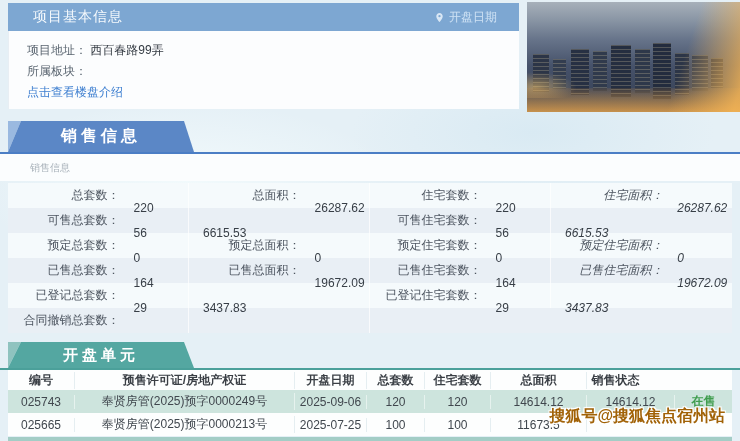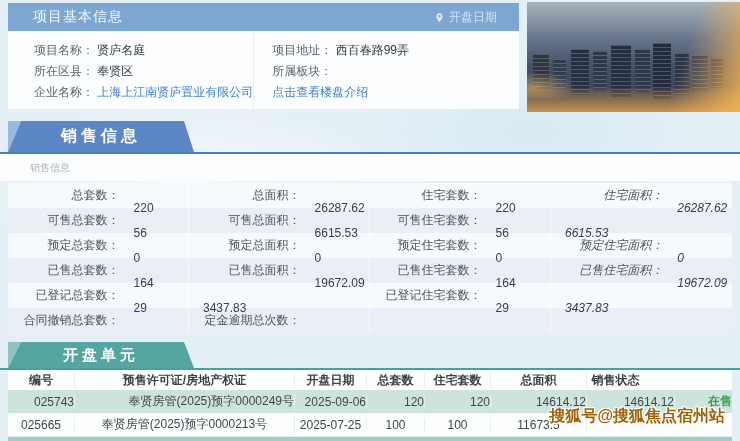--- a/index.html
+++ b/index.html
@@ -87,21 +87,21 @@
   .gvalue{ padding-left:14px; color:#373e46;margin-top:24px; }
 
   
   .otable{ position:absolute; left:8px; top:370px; width:724px; font-size:12px; }
   .orow{ display:flex; align-items:center; background:#fdfefe; }
   .orow.head{ height:20px; font-weight:bold; color:#3a3f45; }
   .orow.body{ height:23px; color:#40474e; }
   .orow.hl{ background:#cde4dd; }
   .ocell{ text-align:center; overflow:hidden; white-space:nowrap;
     border-right:1px solid rgba(210,224,230,.55); }
-  .orow.hl .ocell{ border-right-color:rgba(255,255,255,.5);text-align:right; }
+  .orow.hl .ocell{ border-right-color:rgba(255,255,255,.5); }
   .ocell:last-child{ border-right:none; }
   .c0{width:67px;} .c1{width:220px;} .c2{width:72px;} .c3{width:58px;}
   .c4{width:66px;} .c5{width:96px;} .c6{width:88px;} .c7{width:57px;}
   .status-onsale{ color:#3f9d4e; font-weight:bold; }
   .strip{ position:absolute; left:8px; top:437px; width:724px; height:4px; background:#a3cdc6; }
 
   
   .watermark{
     position:absolute; top:406px; right:15px; font-size:16px; font-weight:bold; color:#a16207;
     letter-spacing:0px; white-space:nowrap;
@@ -116,34 +116,20 @@
   <span class="header-title">项目基本信息</span>
   <span class="map-btn">
     <svg viewBox="0 0 24 24" width="11" height="11">
         <path d="M12 2C8.1 2 5 5.1 5 9c0 5.2 7 13 7 13s7-7.8 7-13c0-3.9-3.1-7-7-7zm0 9.5A2.5 2.5 0 1 1 12 6.5a2.5 2.5 0 0 1 0 5z" fill="#d9e7f5"></path>
       </svg>
     <span>开盘日期</span>
   </span>
 </div>
 
 <div class="info-card">
-  <div class="info-col">
-    <div class="irow">
-      <span class="ilabel">项目名称：</span>
-      <span class="ivalue">贤庐名庭</span>
-    </div>
-    <div class="irow">
-      <span class="ilabel">所在区县：</span>
-      <span class="ivalue">奉贤区</span>
-    </div>
-    <div class="irow">
-      <span class="ilabel">企业名称：</span>
-      <span class="ivalue link">上海上江南贤庐置业有限公司</span>
-    </div>
-  </div>
   <div class="info-col right">
     <div class="irow">
       <span class="ilabel">项目地址：</span>
       <span class="ivalue">西百春路99弄</span>
     </div>
     <div class="irow">
       <span class="ilabel">所属板块：</span>
       <span class="ivalue"></span>
     </div>
     <div class="irow">
@@ -195,21 +181,20 @@
         <span class="glabel">住宅面积：</span>
         <span class="gvalue">26287.62</span>
       </div>
   </div>
   <div class="grow">
     <div class="gcell">
         <span class="glabel">可售总套数：</span>
         <span class="gvalue">56</span>
       </div>
     <div class="gcell">
-        <span class="glabel">可售总面积：</span>
         <span class="gvalue">6615.53</span>
       </div>
     <div class="gcell">
         <span class="glabel">可售住宅套数：</span>
         <span class="gvalue">56</span>
       </div>
     <div class="gcell">
         <span class="gvalue">6615.53</span>
       </div>
   </div>
@@ -261,24 +246,20 @@
         <span class="glabel">已登记住宅套数：</span>
         <span class="gvalue">29</span>
       </div>
     <div class="gcell">
         <span class="gvalue">3437.83</span>
       </div>
   </div>
   <div class="grow">
     <div class="gcell">
         <span class="glabel">合同撤销总套数：</span>
-        <span class="gvalue"></span>
-      </div>
-    <div class="gcell">
-        <span class="glabel">定金逾期总次数：</span>
         <span class="gvalue"></span>
       </div>
     <div class="gcell">
         <span class="glabel"></span>
         <span class="gvalue"></span>
       </div>
     <div class="gcell">
         <span class="glabel"></span>
         <span class="gvalue"></span>
       </div>

